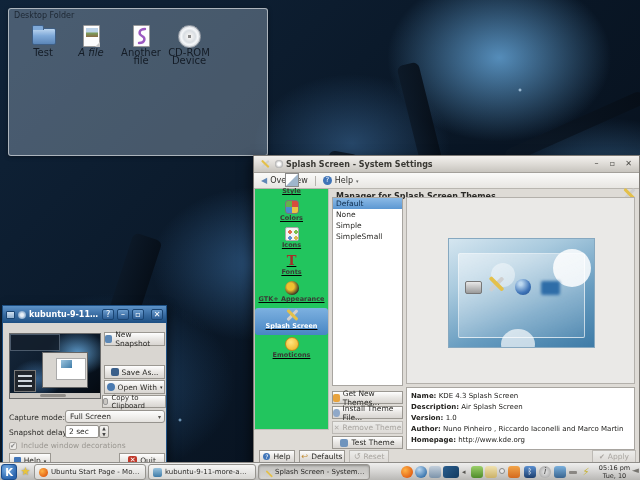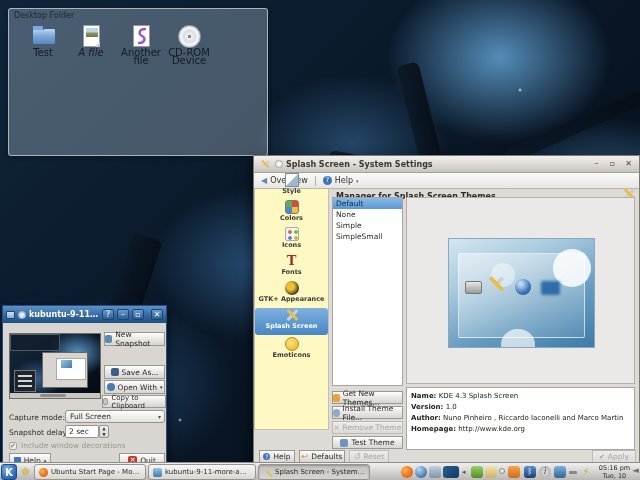--- a/index.html
+++ b/index.html
@@ -69,21 +69,21 @@
     display:flex; align-items:center; font-size:8px; color:#31302d; }
   .tbitem { display:flex; align-items:center; gap:3px; padding:0 7px; height:100%; cursor:pointer; }
   .tbsep { width:1px; height:10px; background:#b5b2ac; }
   #ss-header { left:82px; top:36px; font-size:8px; font-weight:bold; color:#2b2a27; }
   #wand-icon { left:368px; top:31px; width:14px; height:14px; }
   .toolsX { position:relative; width:14px; height:14px; }
   .toolsX i { position:absolute; left:6px; top:0; width:2.5px; height:14px; border-radius:1px; display:block; }
   .toolsX i.a { background:#cfcfcf; transform:rotate(45deg); }
   .toolsX i.b { background:#e4c04a; transform:rotate(-45deg); }
 
-  #sidebar { left:2px; top:33px; width:75px; height:260px; background:#fef9c3; border:1px solid #c2bfba; overflow:hidden; }
+  #sidebar { left:2px; top:33px; width:75px; height:260px; background:#22c55e; border:1px solid #c2bfba; overflow:hidden;text-decoration:underline; }
   .side-item { position:relative; width:100%; height:25px; text-align:center; cursor:pointer; }
   .side-item .sicon { margin:2px auto 0; width:14px; height:14px; position:relative; }
   .side-item .slbl { font-size:6.5px; font-weight:bold; color:#3b3a36; line-height:8px; white-space:nowrap; }
   .side-item.sel { background:linear-gradient(180deg,#7db1e0 0%,#4886c4 100%); border-radius:3px; }
   .side-item.sel .slbl { color:#fff; }
   .ic-style { background:linear-gradient(135deg,#fff 48%,#9fb6cc 52%); border:1px solid #8a8a8a; }
   .ic-colors { background:conic-gradient(#d84b3e 0 25%,#e8c545 25% 50%,#4a8ad0 50% 75%,#66b04a 75%); border-radius:3px; border:1px solid #777; }
   .ic-icons { background:radial-gradient(3px 3px at 4px 4px,#e0704a 60%,transparent 62%),radial-gradient(3px 3px at 10px 4px,#7ec04e 60%,transparent 62%),radial-gradient(3px 3px at 4px 10px,#5a8fd0 60%,transparent 62%),radial-gradient(3px 3px at 10px 10px,#d8b84e 60%,transparent 62%),#f4f4f4; border:1px solid #aaa; border-radius:2px; }
   .ic-fonts { color:#a42f2a; font-weight:bold; font-size:13px; line-height:14px; font-family:"DejaVu Serif",serif; }
   .ic-windows { background:#fff; border:1px solid #8a8a8a; box-shadow:3px -3px 0 -1px #dfe5ea; }
@@ -302,20 +302,21 @@
           <i class="a"></i>
           <i class="b"></i>
         </div>
       <div class="sp-globe"></div>
       <div class="sp-kde"></div>
     </div>
   </div>
 
   <div id="info-panel" class="abs">
     <div><b>Name:</b> <span>KDE 4.3 Splash Screen</span></div>
+    <div><b>Description:</b> <span>Air Splash Screen</span></div>
     <div><b>Version:</b> <span>1.0</span></div>
     <div><b>Author:</b> <span>Nuno Pinheiro , Riccardo Iaconelli and Marco Martin</span></div>
     <div><b>Homepage:</b> <span>http://www.kde.org</span></div>
   </div>
 
   <div class="btn lbtn" style="top:235px;">
     <span class="icosq" style="background:#e8a33d;"></span>
     <span>Get New Themes...</span>
   </div>
   <div class="btn lbtn" style="top:250px;">

